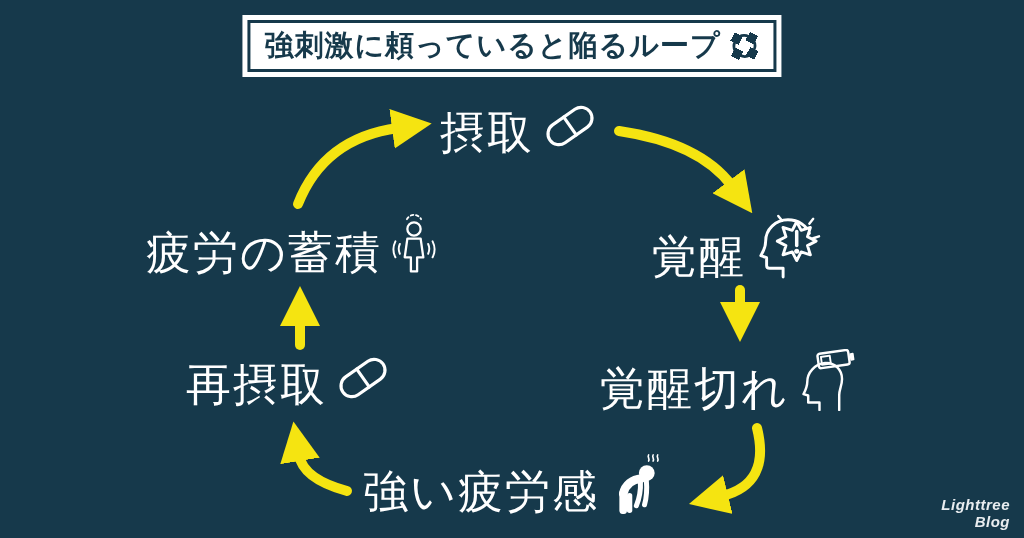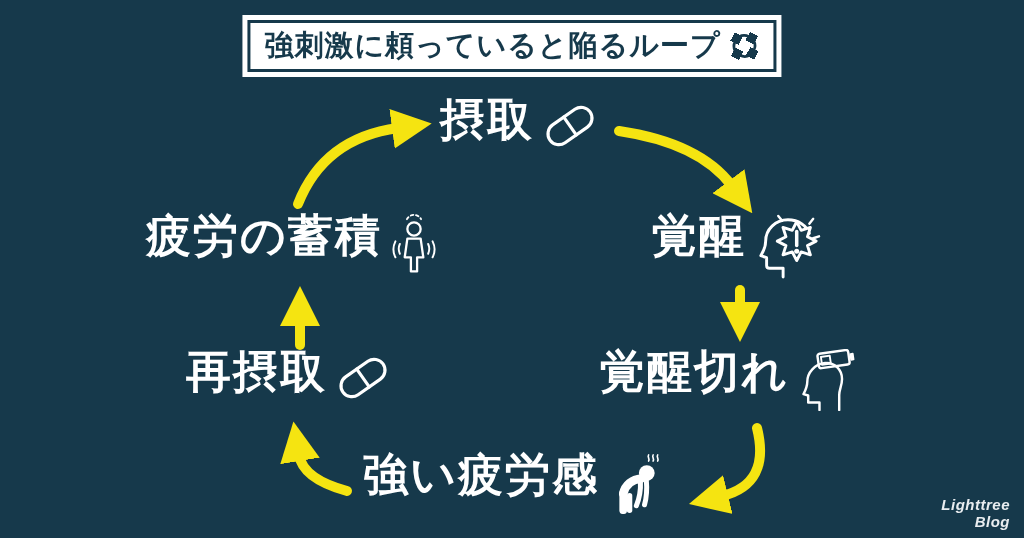--- a/index.html
+++ b/index.html
@@ -20,22 +20,22 @@
     position:absolute;top:20px;left:50%;transform:translateX(-50%);
     background:var(--title-bg);border:3px solid var(--title-text);
     box-shadow:0 0 0 5px var(--title-bg);
     padding:3px 14px;display:flex;align-items:center;gap:9px;
     color:var(--title-text);font-size:29px;font-weight:800;white-space:nowrap;
     letter-spacing:1px;
   }
   .loop-icon{display:block;}
   .loop-icon path{stroke:var(--title-text);fill:none;stroke-width:3.6;stroke-linecap:round;}
   .node{
-    position:absolute;display:flex;align-items:flex-start;gap:7px;
-    color:var(--node-text);font-size:45px;font-weight:700;letter-spacing:2px;
+    position:absolute;display:flex;align-items:flex-end;gap:7px;
+    color:var(--node-text);font-size:45px;font-weight:400;letter-spacing:2px;
     white-space:nowrap;line-height:1;
   }
   .node svg{display:block;}
   .stroke{stroke:var(--node-text);fill:none;stroke-linecap:round;stroke-linejoin:round;}
   .fillw{fill:var(--node-text);stroke:none;}
   .mask{fill:var(--background);stroke:var(--node-text);stroke-linejoin:round;}
   .n-intake{left:440px;top:97px;}
   .n-arousal{left:652px;top:213px;}
   .n-arousal-off{left:600px;top:349px;}
   .n-strong-fatigue{left:363px;top:452px;}

